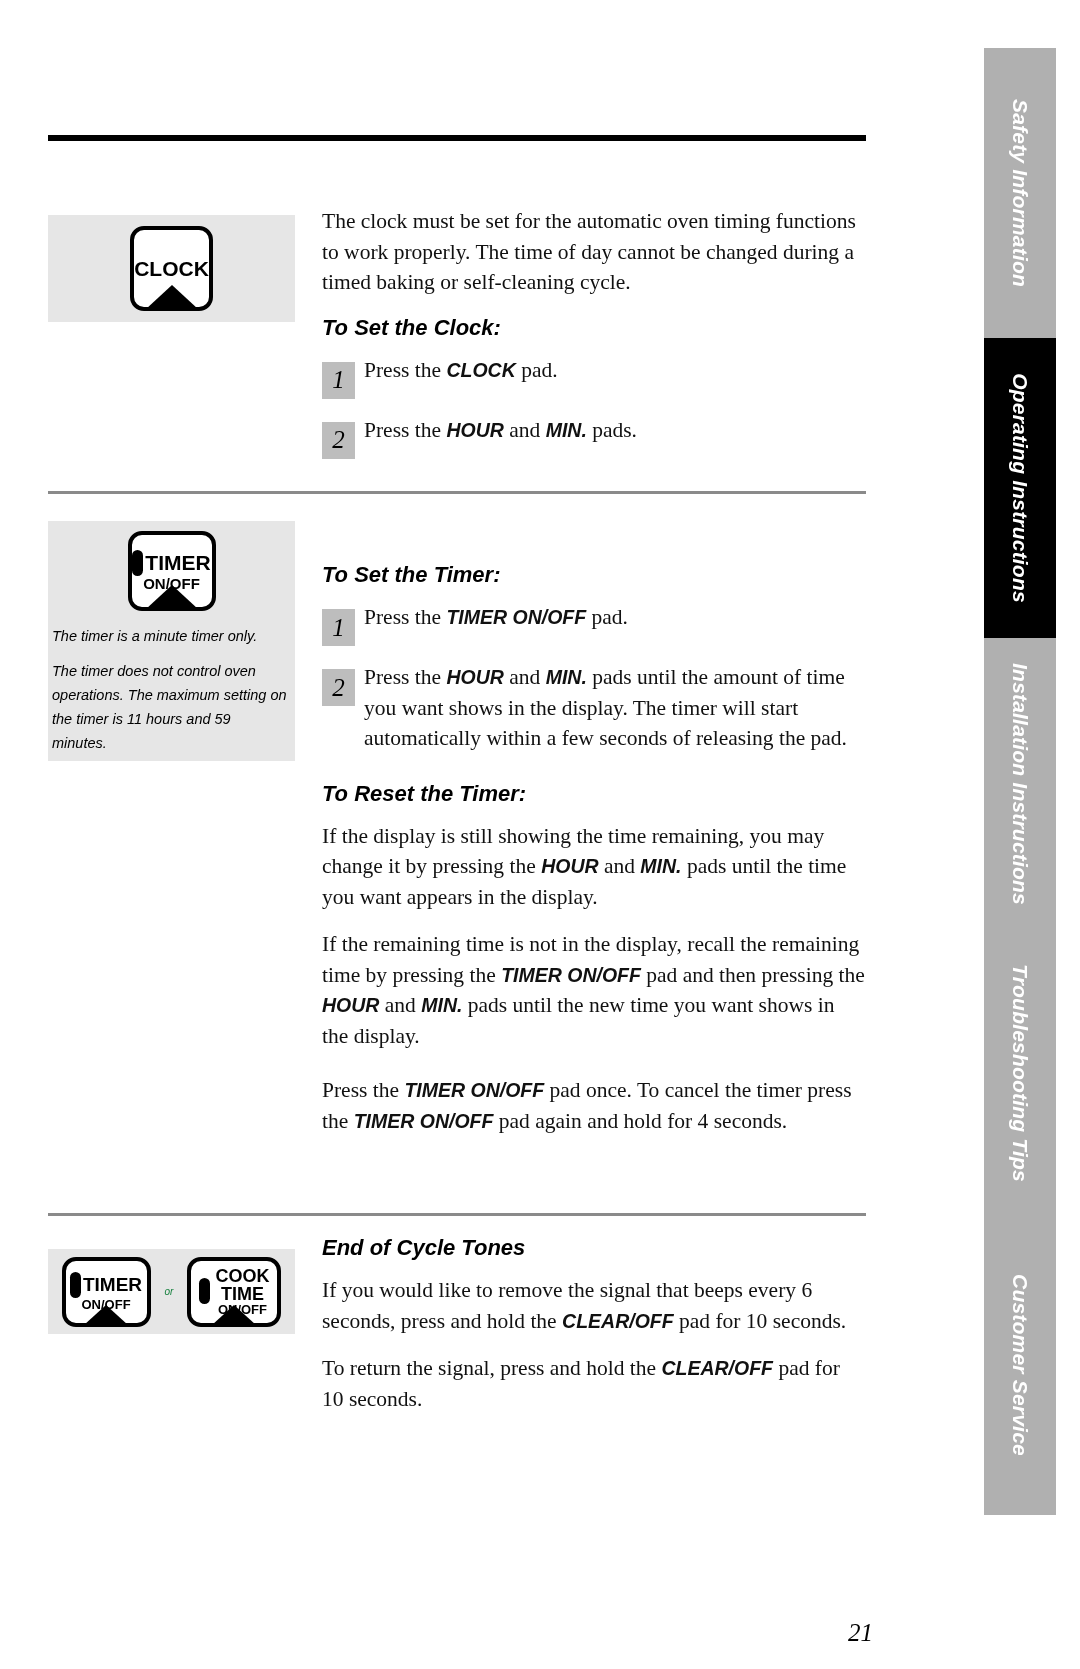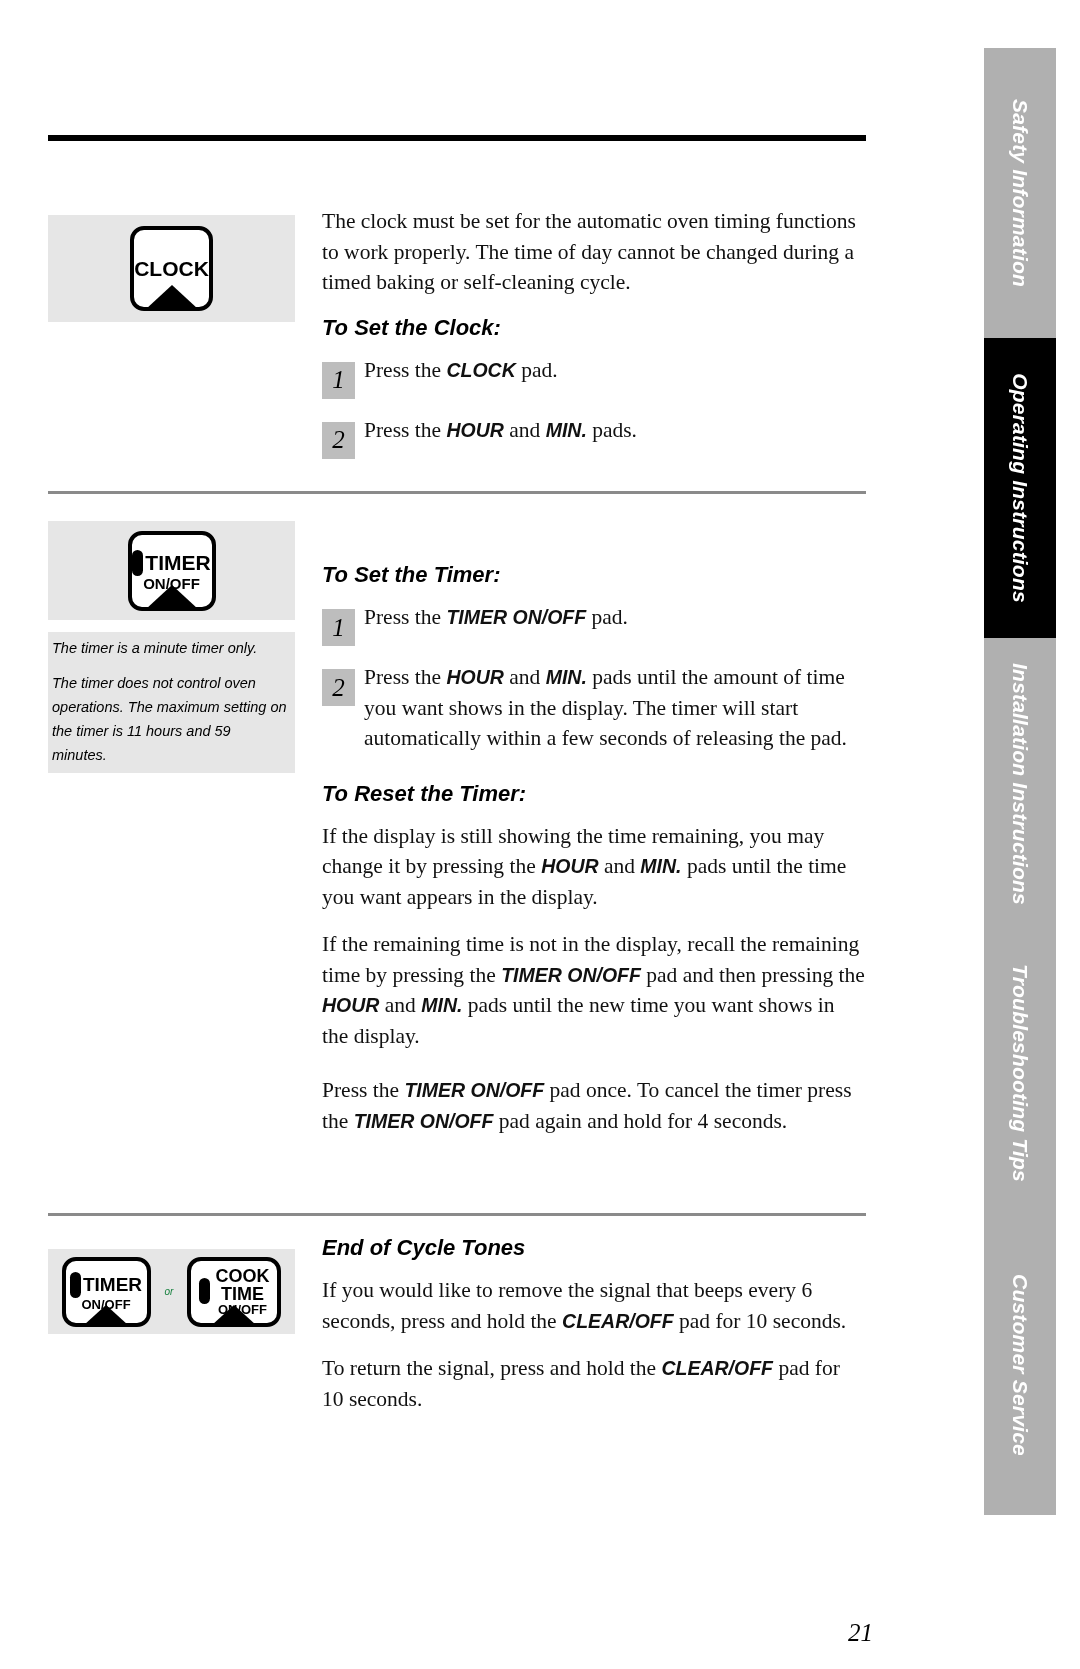--- a/index.html
+++ b/index.html
@@ -296,21 +296,21 @@
       <div class="pad-box" style="height:99px;">
         <div class="pad" style="width:88px; height:80px;">
           <div class="pad-inner">
             <span class="pad-pill"></span>
             <span class="pad-txt">TIMER</span>
           </div>
           <span class="pad-sub">ON/OFF</span>
           <span class="pad-notch"></span>
         </div>
       </div>
-      <div class="note" style="margin-top:12px; width:247px;">
+      <div class="note" style="width:247px;">
         <p>The timer is a minute timer only.</p>
         <p>The timer does not control oven operations. The maximum setting on the timer is 11 hours and 59 minutes.</p>
       </div>
     </div>
 
     <div class="col" style="top:542px;margin-top:20px;">
       <h2 class="sec-head">To Set the Timer:</h2>
 
       <div class="step">
         <span class="step-num">1</span>

